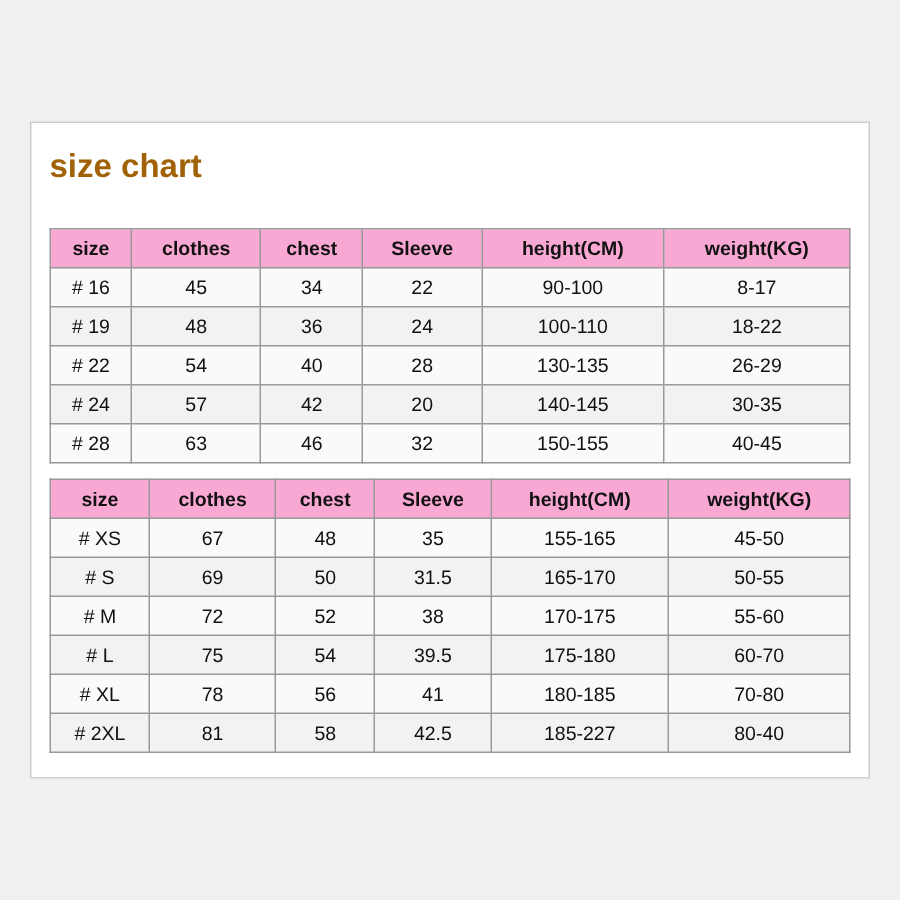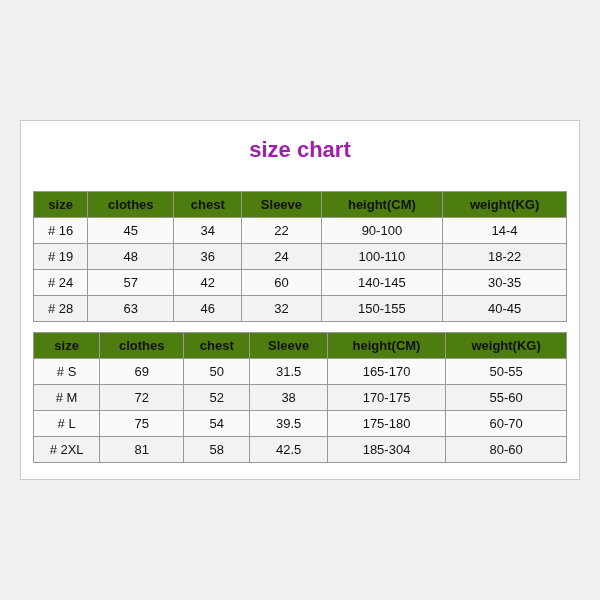--- a/index.html
+++ b/index.html
@@ -16,39 +16,39 @@
       justify-content: center;
       font-family: Arial, sans-serif;
     }
     .card {
       background: #fff;
       border: 1px solid #ccc;
       padding: 16px 12px;
       width: 560px;
     }
     .title {
-      text-align: center;
+      text-align: left;
       font-size: 22px;
       font-weight: bold;
       margin-bottom: 28px;
-      color: #a21caf;
+      color: #a16207;
     }
     table {
       width: 100%;
       border-collapse: collapse;
       font-size: 13px;
     }
     th, td {
       border: 1px solid #999;
       text-align: center;
       padding: 5px 4px;
       color: #111;
     }
     thead tr {
-      background: #4d7c0f;
+      background: #f9a8d4;
     }
     tbody tr:nth-child(odd) {
       background: #fafafa;
     }
     tbody tr:nth-child(even) {
       background: #f2f2f2;
     }
   </style>
 </head>
 <body>
@@ -67,35 +67,43 @@
           <th>weight(KG)</th>
         </tr>
     </thead>
     <tbody id="table1-body">
     <tr>
           <td># 16</td>
           <td>45</td>
           <td>34</td>
           <td>22</td>
           <td>90-100</td>
-          <td>14-4</td>
+          <td>8-17</td>
         </tr>
         <tr>
           <td># 19</td>
           <td>48</td>
           <td>36</td>
           <td>24</td>
           <td>100-110</td>
           <td>18-22</td>
         </tr>
         <tr>
+          <td># 22</td>
+          <td>54</td>
+          <td>40</td>
+          <td>28</td>
+          <td>130-135</td>
+          <td>26-29</td>
+        </tr>
+        <tr>
           <td># 24</td>
           <td>57</td>
           <td>42</td>
-          <td>60</td>
+          <td>20</td>
           <td>140-145</td>
           <td>30-35</td>
         </tr>
         <tr>
           <td># 28</td>
           <td>63</td>
           <td>46</td>
           <td>32</td>
           <td>150-155</td>
           <td>40-45</td>
@@ -110,20 +118,28 @@
       <tr id="t2-header-row">
           <th>size</th>
           <th>clothes</th>
           <th>chest</th>
           <th>Sleeve</th>
           <th>height(CM)</th>
           <th>weight(KG)</th>
         </tr>
     </thead>
     <tbody id="table2-body">
+    <tr>
+          <td># XS</td>
+          <td>67</td>
+          <td>48</td>
+          <td>35</td>
+          <td>155-165</td>
+          <td>45-50</td>
+        </tr>
         <tr>
           <td># S</td>
           <td>69</td>
           <td>50</td>
           <td>31.5</td>
           <td>165-170</td>
           <td>50-55</td>
         </tr>
         <tr>
           <td># M</td>
@@ -135,22 +151,30 @@
         </tr>
         <tr>
           <td># L</td>
           <td>75</td>
           <td>54</td>
           <td>39.5</td>
           <td>175-180</td>
           <td>60-70</td>
         </tr>
         <tr>
+          <td># XL</td>
+          <td>78</td>
+          <td>56</td>
+          <td>41</td>
+          <td>180-185</td>
+          <td>70-80</td>
+        </tr>
+        <tr>
           <td># 2XL</td>
           <td>81</td>
           <td>58</td>
           <td>42.5</td>
-          <td>185-304</td>
-          <td>80-60</td>
+          <td>185-227</td>
+          <td>80-40</td>
         </tr>
       </tbody>
   </table>
 </div>
 
 </body></html>

